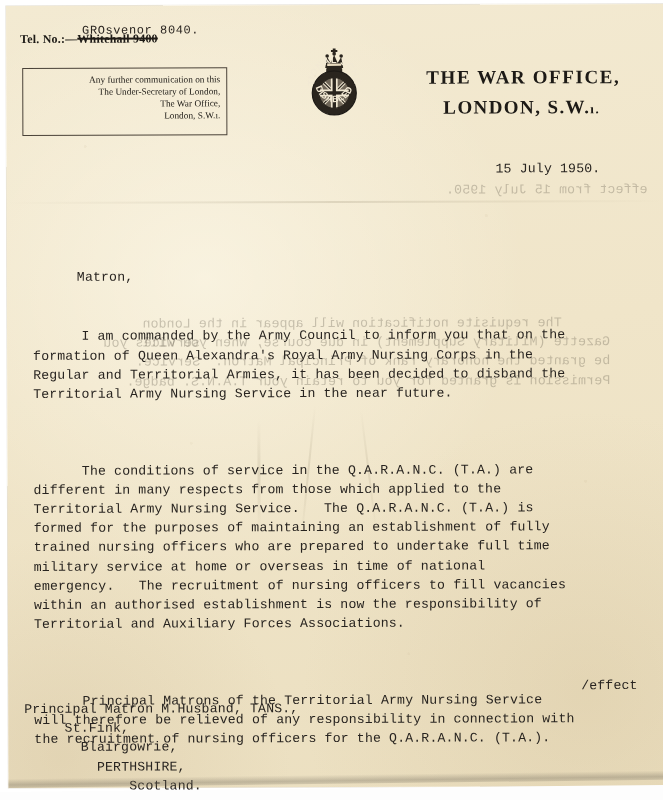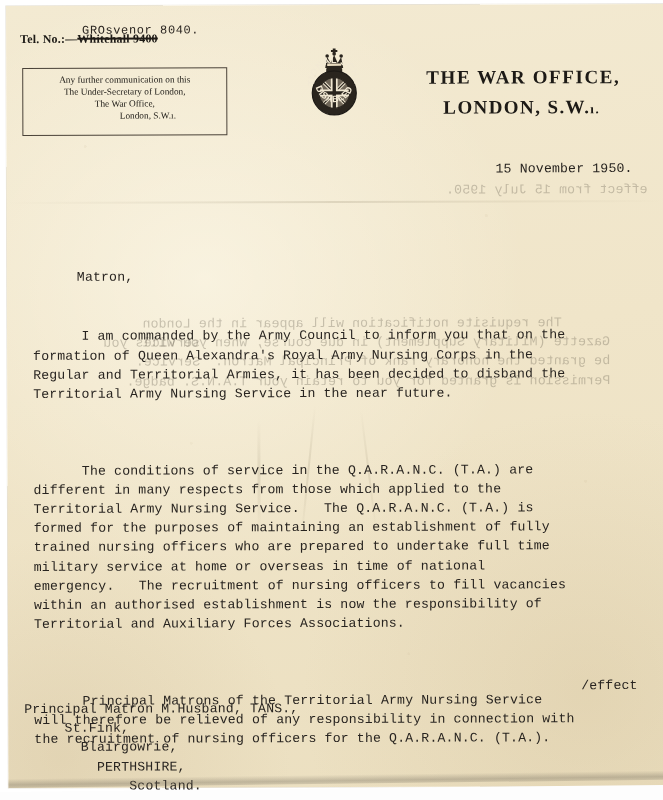--- a/index.html
+++ b/index.html
@@ -112,21 +112,21 @@
     top: 62px;
     width: 205px;
     height: 68px;
     border: 1.2px solid #4a4238;
     box-sizing: border-box;
     padding: 5px 6px 4px 6px;
     font-family: "Liberation Serif", serif;
     font-size: 9.3px;
     line-height: 1.30;
     color: #23201b;
-    text-align: center;
+    text-align: right;
   }
   #address-box .ln  { display: block; white-space: nowrap; }
   #address-box .indent-b { padding-left: 46px; }
 
   
   #crest {
     position: absolute;
     left: 297px;
     top: 38px;
     width: 62px;
@@ -282,21 +282,21 @@
         </text>
         <text class="crest-txt">
           <textPath href="#arcBot" startOffset="50%" text-anchor="middle">FOR DISABLED MEN</textPath>
         </text>
       </svg>
     </div>
 
     <div id="office-name">THE WAR OFFICE,</div>
     <div id="office-city"><span>LONDON, S.W.</span><span class="sub">ı.</span></div>
 
-    <div class="tw" id="date">15 November 1950.</div>
+    <div class="tw" id="date">15 July 1950.</div>
 
     <div class="tw" id="salute">Matron,</div>
 
     <div class="tw" id="body">
       <p>      I am commanded by the Army Council to inform you that on the
 formation of Queen Alexandra's Royal Army Nursing Corps in the
 Regular and Territorial Armies, it has been decided to disband the
 Territorial Army Nursing Service in the near future.</p>
       <p>      The conditions of service in the Q.A.R.A.N.C. (T.A.) are
 different in many respects from those which applied to the

